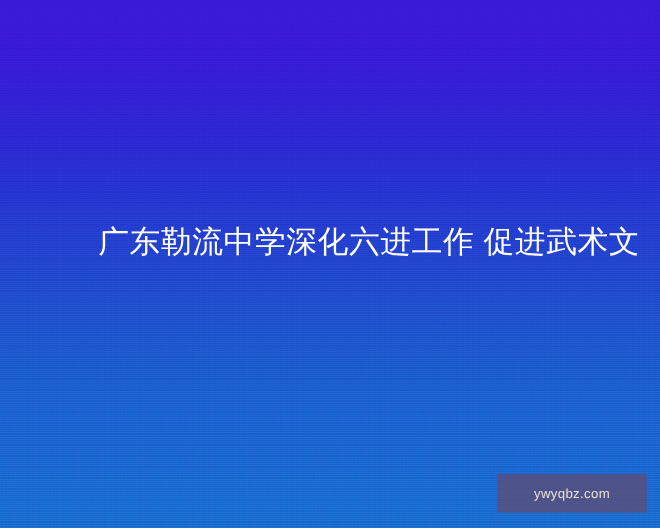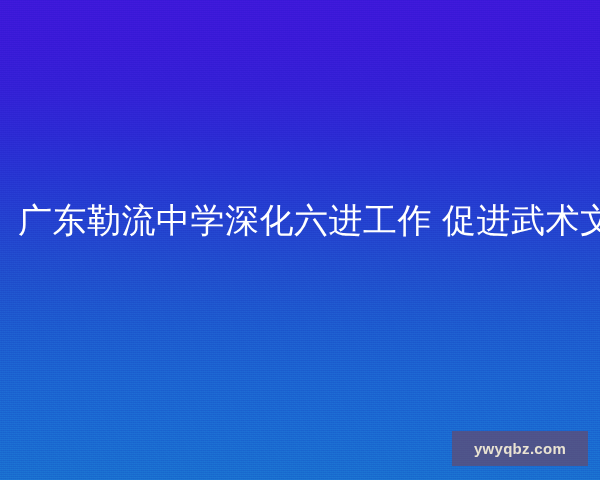--- a/index.html
+++ b/index.html
@@ -50,23 +50,23 @@
         rgba(255,255,255,0.35) 0px, rgba(255,255,255,0.35) 1px,
         rgba(0,0,0,0.35) 1px, rgba(0,0,0,0.35) 3px);
   }
 
   
   #headline {
     position: absolute;
     left: 0;
     right: 0;
     top: 198px;
-    text-align: center;
+    text-align: right;
     color: #ffffff;
-    font-size: 34px;
+    font-size: 28px;
     line-height: 44px;
     letter-spacing: 0.5px;
     font-weight: 400;
     text-rendering: optimizeLegibility;
     padding: 0 18px;
     box-sizing: border-box;
   }
   #headline .line {
     display: block;
     white-space: pre;
@@ -79,23 +79,23 @@
     top: 431px;
     width: 136px;
     height: 35px;
     background: rgba(112, 70, 96, 0.62);
     display: flex;
     align-items: center;
     justify-content: center;
   }
   #watermark .wm-text {
     color: #e9e3d2;
-    font-size: 15px;
+    font-size: 12px;
     letter-spacing: 0.3px;
-    font-weight: 700;
+    font-weight: 400;
     white-space: nowrap;
   }
 </style>
 </head>
 <body>
 
 <div id="poster">
 
   <div id="grain"></div>
 

